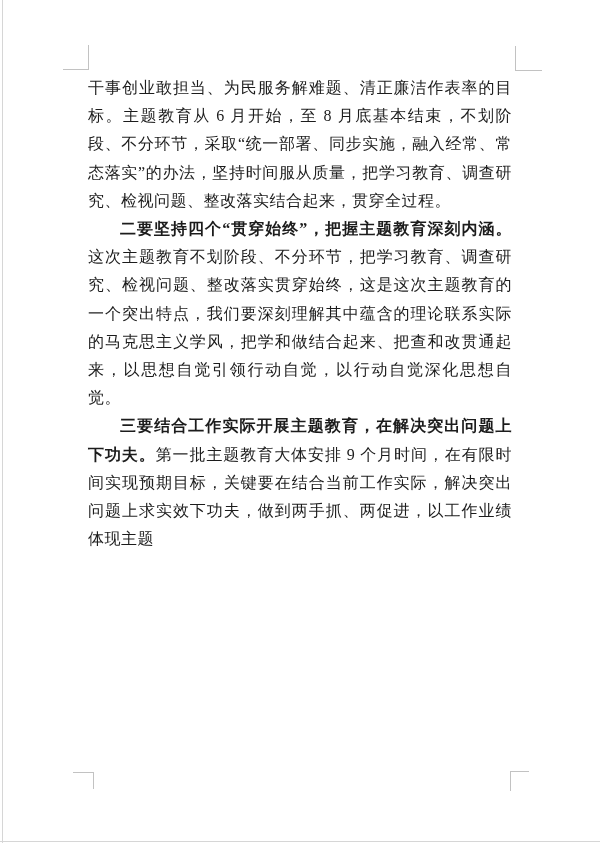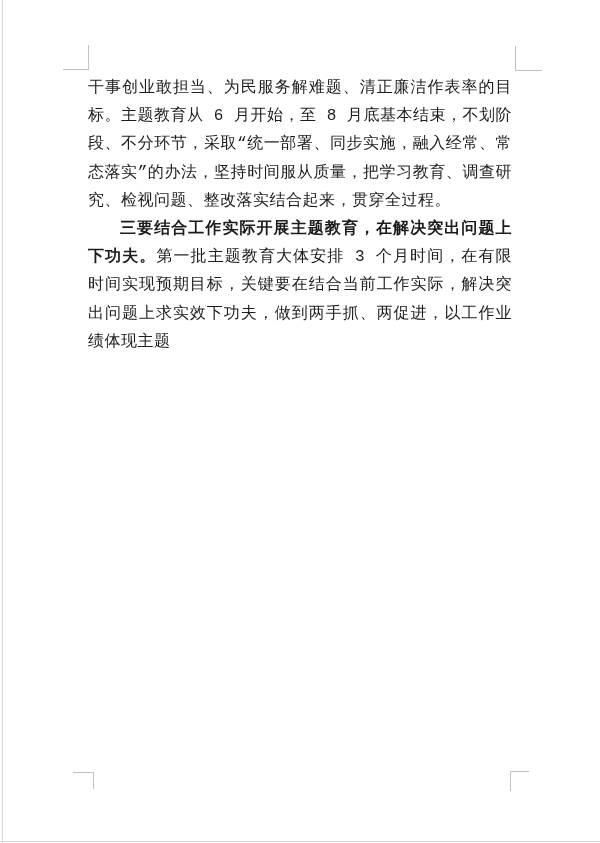--- a/index.html
+++ b/index.html
@@ -57,21 +57,20 @@
     font-size: 16px;
     line-height: 28.2px;
     color: var(--text-color, #1c1c1c);
     text-align: justify;
     text-justify: inter-ideograph;
     letter-spacing: 0.5px;
   }
   .text-body p {
     margin: 0;
     padding: 0;
-    font-family: Liberation Mono, monospace;
   }
   .text-body p.indent {
     text-indent: 2em;
   }
   .run-bold {
     font-weight: 700;
   }
 </style>
 </head>
 <body>
@@ -79,14 +78,15 @@
 <div class="edge-left"></div>
 <div class="edge-bottom"></div>
 
 <div class="crop crop-tl"></div>
 <div class="crop crop-tr"></div>
 <div class="crop crop-bl"></div>
 <div class="crop crop-br"></div>
 
 <div class="text-body" id="text-body">
     <p class=""><span class="run">干事创业敢担当、为民服务解难题、清正廉洁作表率的目标。主题教育从 6 月开始，至 8 月底基本结束，不划阶段、不分环节，采取“统一部署、同步实施，融入经常、常态落实”的办法，坚持时间服从质量，把学习教育、调查研究、检视问题、整改落实结合起来，贯穿全过程。</span></p>
-    <p class="indent"><span class="run-bold">三要结合工作实际开展主题教育，在解决突出问题上下功夫。</span><span class="run">第一批主题教育大体安排 3 个月时间，在有限时间实现预期目标，关键要在结合当前工作实际，解决突出问题上求实效下功夫，做到两手抓、两促进，以工作业绩体现主题</span></p>
+    <p class="indent"><span class="run-bold">二要坚持四个“贯穿始终”，把握主题教育深刻内涵。</span><span class="run">这次主题教育不划阶段、不分环节，把学习教育、调查研究、检视问题、整改落实贯穿始终，这是这次主题教育的一个突出特点，我们要深刻理解其中蕴含的理论联系实际的马克思主义学风，把学和做结合起来、把查和改贯通起来，以思想自觉引领行动自觉，以行动自觉深化思想自觉。</span></p>
+    <p class="indent"><span class="run-bold">三要结合工作实际开展主题教育，在解决突出问题上下功夫。</span><span class="run">第一批主题教育大体安排 9 个月时间，在有限时间实现预期目标，关键要在结合当前工作实际，解决突出问题上求实效下功夫，做到两手抓、两促进，以工作业绩体现主题</span></p>
   </div>
 
 </body></html>

